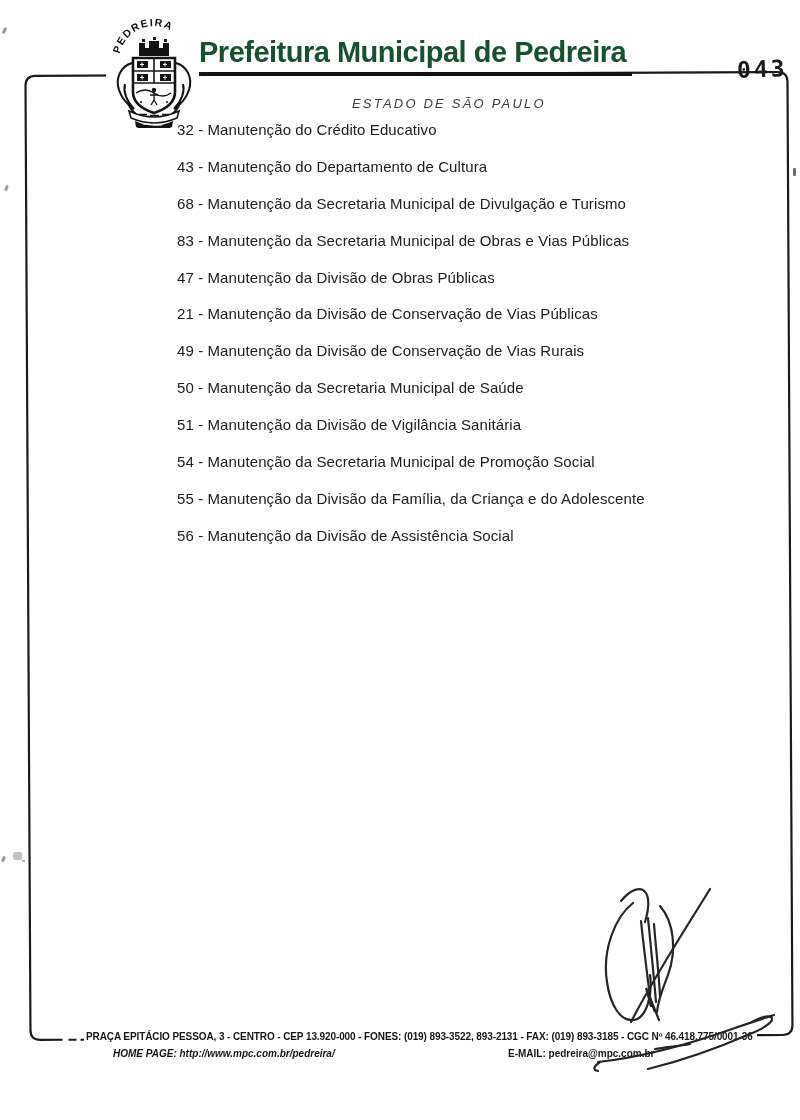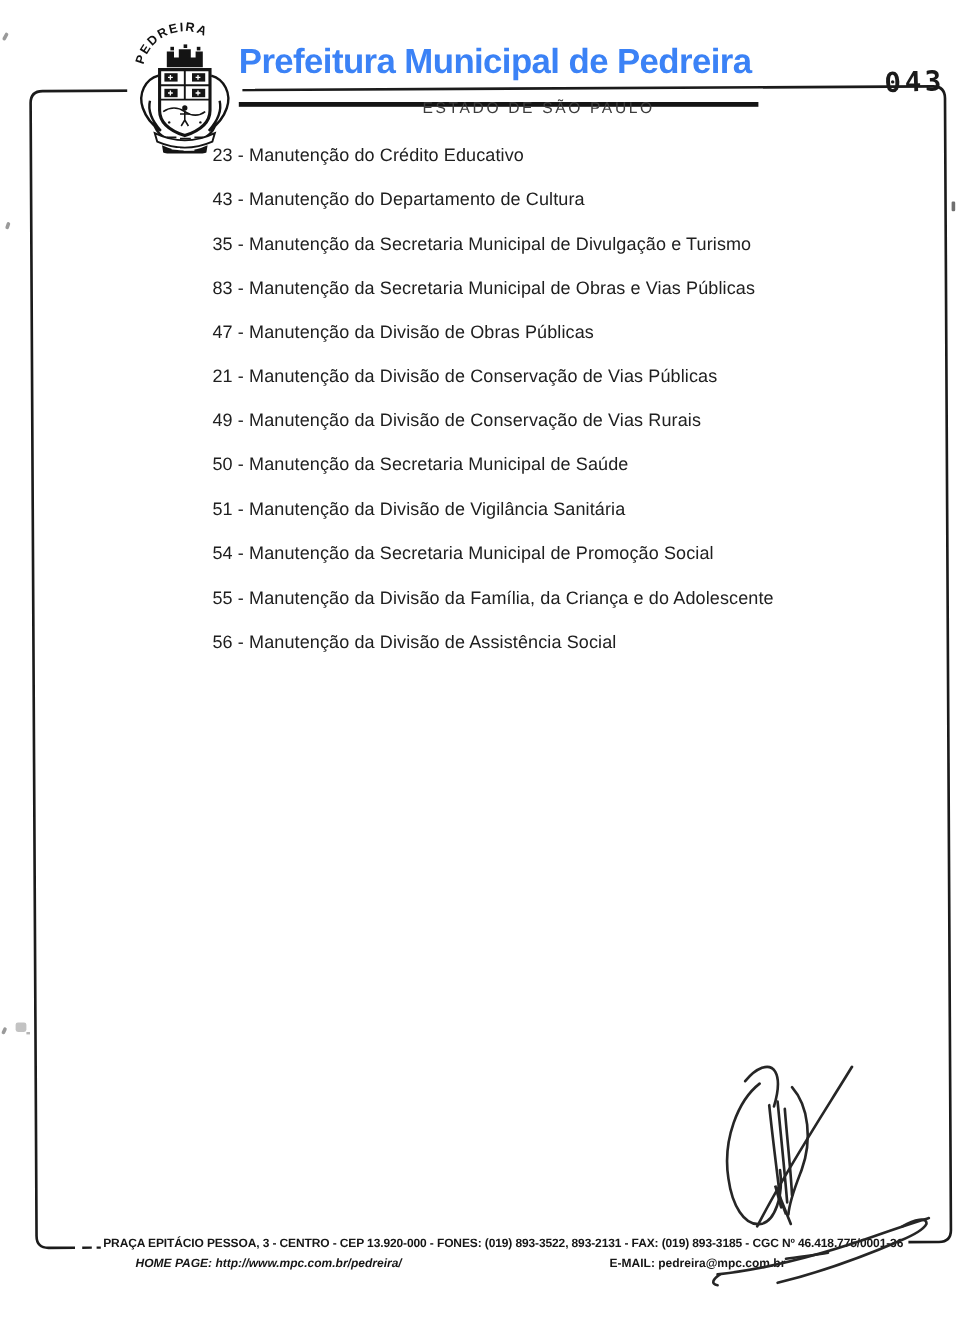--- a/index.html
+++ b/index.html
@@ -14,25 +14,25 @@
   .list{position:absolute;left:177px;top:121px;z-index:3;}
   .footer{position:absolute;left:0;top:0;width:800px;z-index:4;}
   .sig-svg{position:absolute;left:0;top:0;z-index:5;pointer-events:none;}
   .speck{position:absolute;z-index:6;}
 
   
   .seal{position:absolute;left:106px;top:18px;width:96px;height:110px;background:#fff;}
   .title{
     position:absolute;left:199px;top:36px;
     font-size:29px;font-weight:bold;letter-spacing:-0.5px;white-space:nowrap;
-    border-bottom:4px solid #141414;padding:0 6px 16px 0;color:#3b82f6;
+    border-bottom:4px solid #141414;padding:0 6px 3px 0;color:#14532d;
   }
   .subtitle{
-    position:absolute;left:352px;top:82px;width:190px;text-align:left;
-    font-size:13px;letter-spacing:2.2px;color:#3c3c3c;white-space:nowrap;
+    position:absolute;left:352px;top:96px;width:190px;text-align:left;
+    font-size:13px;letter-spacing:2.2px;color:#3c3c3c;white-space:nowrap;font-style:italic;
   }
   .stamp{
     left:737px;top:56px;font-family:"DejaVu Sans Mono", monospace;
     font-size:23px;font-weight:bold;letter-spacing:3px;color:#1a1a1a;
     transform:rotate(-2deg);
   }
 
   
   .list-item{
     height:36.9px;font-size:15px;line-height:17px;color:#202020;
@@ -107,23 +107,23 @@
       <path d="M 33 95.5 h 8 M 44 96.5 h 9 M 56 95.5 h 7" stroke="#141414" stroke-width="1.4"></path>
       <path d="M 29 102 q 19 9 38 0 l -1 6 q -18 8 -36 0 z" fill="#141414"></path>
       <path d="M 37 105 h 7 M 47 106 h 9" stroke="#ffffff" stroke-width="1.2"></path>
     </svg>
 
     <div class="title">Prefeitura Municipal de Pedreira</div>
     <div class="subtitle">ESTADO DE SÃO PAULO</div>
   </div>
 
   <div class="list">
-    <div class="list-item">23 - Manutenção do Crédito Educativo</div>
+    <div class="list-item">32 - Manutenção do Crédito Educativo</div>
     <div class="list-item">43 - Manutenção do Departamento de Cultura</div>
-    <div class="list-item">35 - Manutenção da Secretaria Municipal de Divulgação e Turismo</div>
+    <div class="list-item">68 - Manutenção da Secretaria Municipal de Divulgação e Turismo</div>
     <div class="list-item">83 - Manutenção da Secretaria Municipal de Obras e Vias Públicas</div>
     <div class="list-item">47 - Manutenção da Divisão de Obras Públicas</div>
     <div class="list-item">21 - Manutenção da Divisão de Conservação de Vias Públicas</div>
     <div class="list-item">49 - Manutenção da Divisão de Conservação de Vias Rurais</div>
     <div class="list-item">50 - Manutenção da Secretaria Municipal de Saúde</div>
     <div class="list-item">51 - Manutenção da Divisão de Vigilância Sanitária</div>
     <div class="list-item">54 - Manutenção da Secretaria Municipal de Promoção Social</div>
     <div class="list-item">55 - Manutenção da Divisão da Família, da Criança e do Adolescente</div>
     <div class="list-item">56 - Manutenção da Divisão de Assistência Social</div>
   </div>

